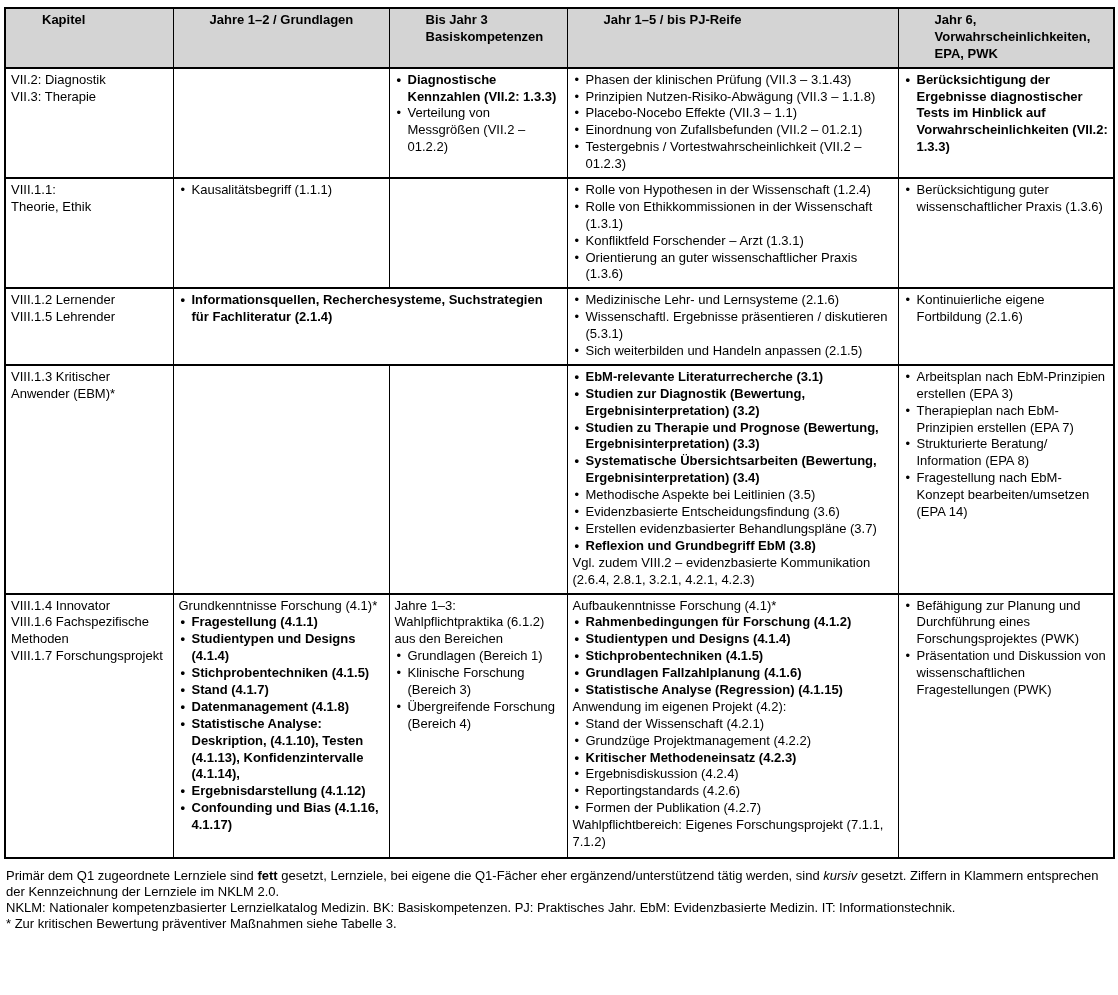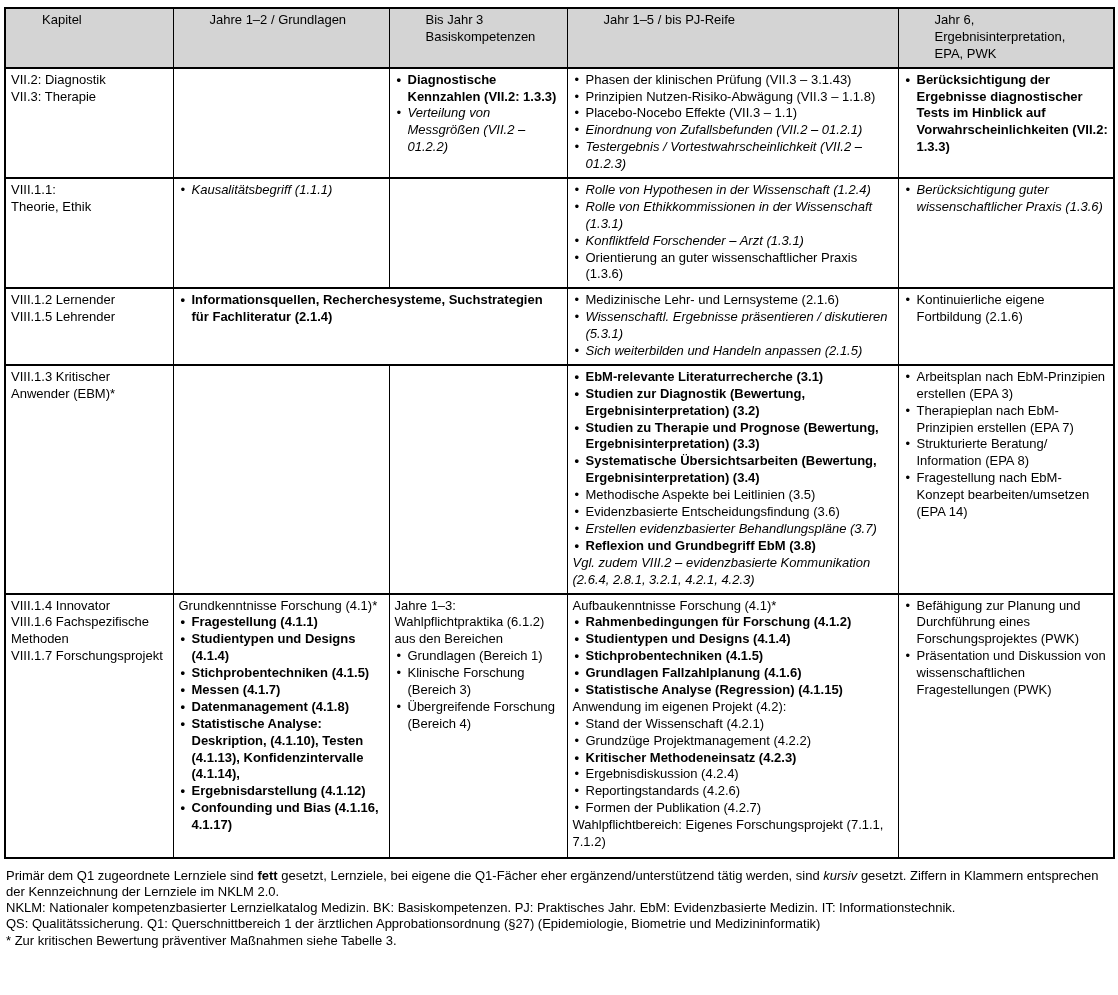--- a/index.html
+++ b/index.html
@@ -5,27 +5,27 @@
   * { box-sizing: border-box; }
   html, body { margin: 0; padding: 0; background: #ffffff; color: #000000;
     font-family: "Liberation Sans", "DejaVu Sans", sans-serif; }
   .page { width: 1118px; padding: 7px 5px 6px 4px; }
 
   table.curriculum { border-collapse: collapse; table-layout: fixed;
     width: 1109px; border: 2px solid #000; }
   th, td { border: 1px solid #000; border-top-width: 2px; border-bottom-width: 2px;
     vertical-align: top; text-align: left; padding: 3px 5px 4px 5px;
     font-size: 13px; line-height: 1.3; word-wrap: break-word; }
-  th { background: #d4d4d4; font-weight: normal; padding-left: 36px; }
+  th { background: #d4d4d4; font-weight: bold; padding-left: 36px; }
 
   .textline { }
   .bullet { position: relative; padding-left: 13px; }
   .bullet::before { content: "\2022"; position: absolute; left: 2px; top: 0; }
   .bold { font-weight: bold; }
-  .italic { font-style: italic; }
+  .italic { }
   .normal { font-weight: normal; font-style: normal; }
 
   .footnotes { padding: 9px 2px 0 2px; font-size: 13px; line-height: 1.25; }
   .footnote { margin: 0; }
   .footnote .bold { font-weight: bold; margin-top: 36px; }
   .footnote .italic { font-style: italic; }
 </style>
 </head>
 <body>
 
@@ -48,21 +48,21 @@
           </th>
           <th>
             <div>Bis Jahr 3</div>
             <div>Basiskompetenzen</div>
           </th>
           <th>
             <div>Jahr 1–5 / bis PJ-Reife</div>
           </th>
           <th>
             <div>Jahr 6,</div>
-            <div>Ergebnisinterpretation,</div>
+            <div>Vorwahrscheinlichkeiten,</div>
             <div>EPA, PWK</div>
           </th>
         </tr>
       </thead>
       <tbody>
         <tr style="height: 104px;">
           <td>
             <div class="textline normal">VII.2: Diagnostik</div>
             <div class="textline normal">VII.3: Therapie</div>
           </td>
@@ -146,21 +146,21 @@
           <td>
             <div class="textline normal">VIII.1.4 Innovator</div>
             <div class="textline normal">VIII.1.6 Fachspezifische Methoden</div>
             <div class="textline normal">VIII.1.7 Forschungsprojekt</div>
           </td>
           <td>
             <div class="textline normal">Grundkenntnisse Forschung (4.1)*</div>
             <div class="bullet bold">Fragestellung (4.1.1)</div>
             <div class="bullet bold">Studientypen und Designs (4.1.4)</div>
             <div class="bullet bold">Stichprobentechniken (4.1.5)</div>
-            <div class="bullet bold">Messen (4.1.7)</div>
+            <div class="bullet bold">Stand (4.1.7)</div>
             <div class="bullet bold">Datenmanagement (4.1.8)</div>
             <div class="bullet bold">Statistische Analyse: Deskription, (4.1.10), Testen (4.1.13), Konfidenzintervalle (4.1.14),</div>
             <div class="bullet bold">Ergebnisdarstellung (4.1.12)</div>
             <div class="bullet bold">Confounding und Bias (4.1.16, 4.1.17)</div>
           </td>
           <td>
             <div class="textline normal">Jahre 1–3:</div>
             <div class="textline normal">Wahlpflichtpraktika (6.1.2) aus den Bereichen</div>
             <div class="bullet normal">Grundlagen (Bereich 1)</div>
             <div class="bullet normal">Klinische Forschung (Bereich 3)</div>
@@ -185,16 +185,15 @@
           <td>
             <div class="bullet normal">Befähigung zur Planung und Durchführung eines Forschungsprojektes (PWK)</div>
             <div class="bullet normal">Präsentation und Diskussion von wissenschaftlichen Fragestellungen (PWK)</div>
           </td>
         </tr>
       </tbody>
     </table>
   <div class="footnotes">
       <p class="footnote"><span class="normal">Primär dem Q1 zugeordnete Lernziele sind </span><span class="bold">fett</span><span class="normal"> gesetzt, Lernziele, bei eigene die Q1-Fächer eher ergänzend/unterstützend tätig werden, sind </span><span class="italic">kursiv</span><span class="normal"> gesetzt. Ziffern in Klammern entsprechen der Kennzeichnung der Lernziele im NKLM 2.0.</span></p>
       <p class="footnote"><span class="normal">NKLM: Nationaler kompetenzbasierter Lernzielkatalog Medizin. BK: Basiskompetenzen. PJ: Praktisches Jahr. EbM: Evidenzbasierte Medizin. IT: Informationstechnik.</span></p>
-      <p class="footnote"><span class="normal">QS: Qualitätssicherung. Q1: Querschnittbereich 1 der ärztlichen Approbationsordnung (§27) (Epidemiologie, Biometrie und Medizininformatik)</span></p>
       <p class="footnote"><span class="normal">* Zur kritischen Bewertung präventiver Maßnahmen siehe Tabelle 3.</span></p>
     </div>
 </div>
 
 </body></html>

